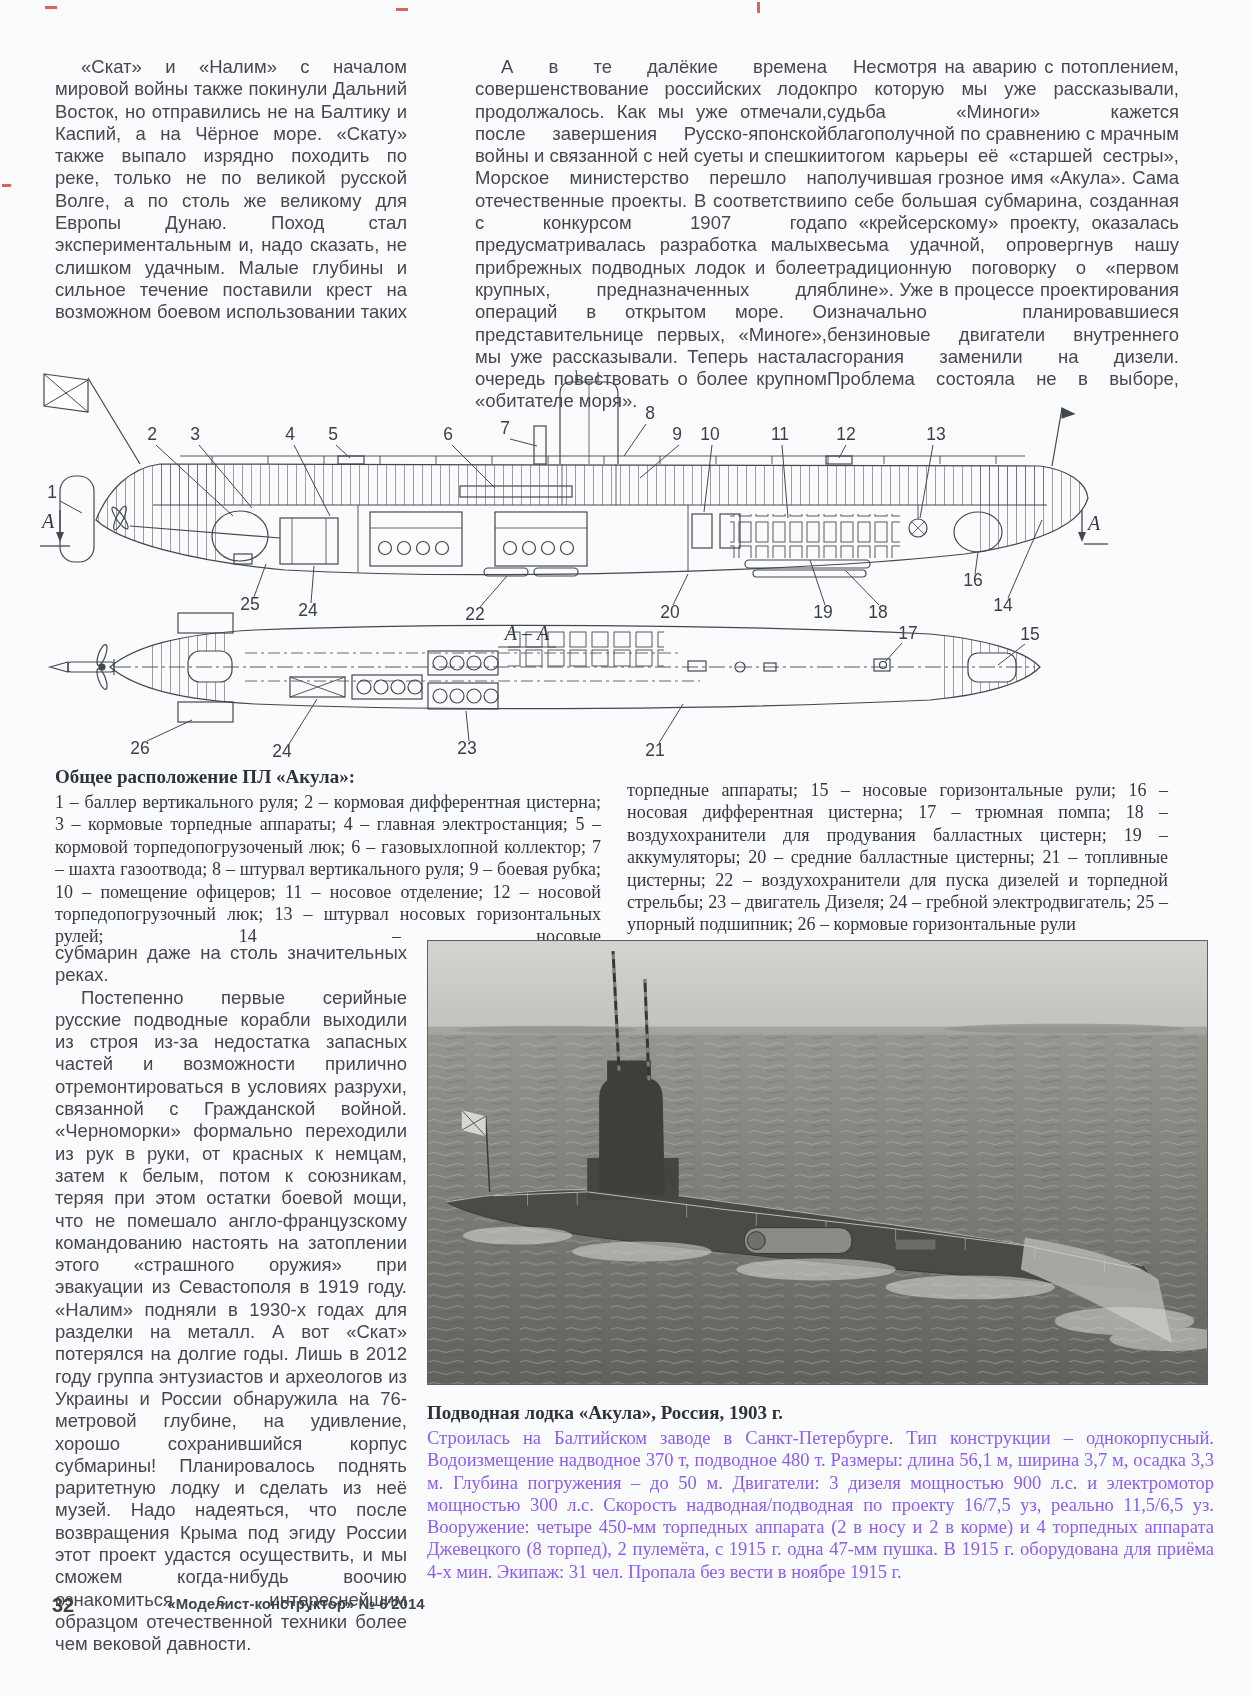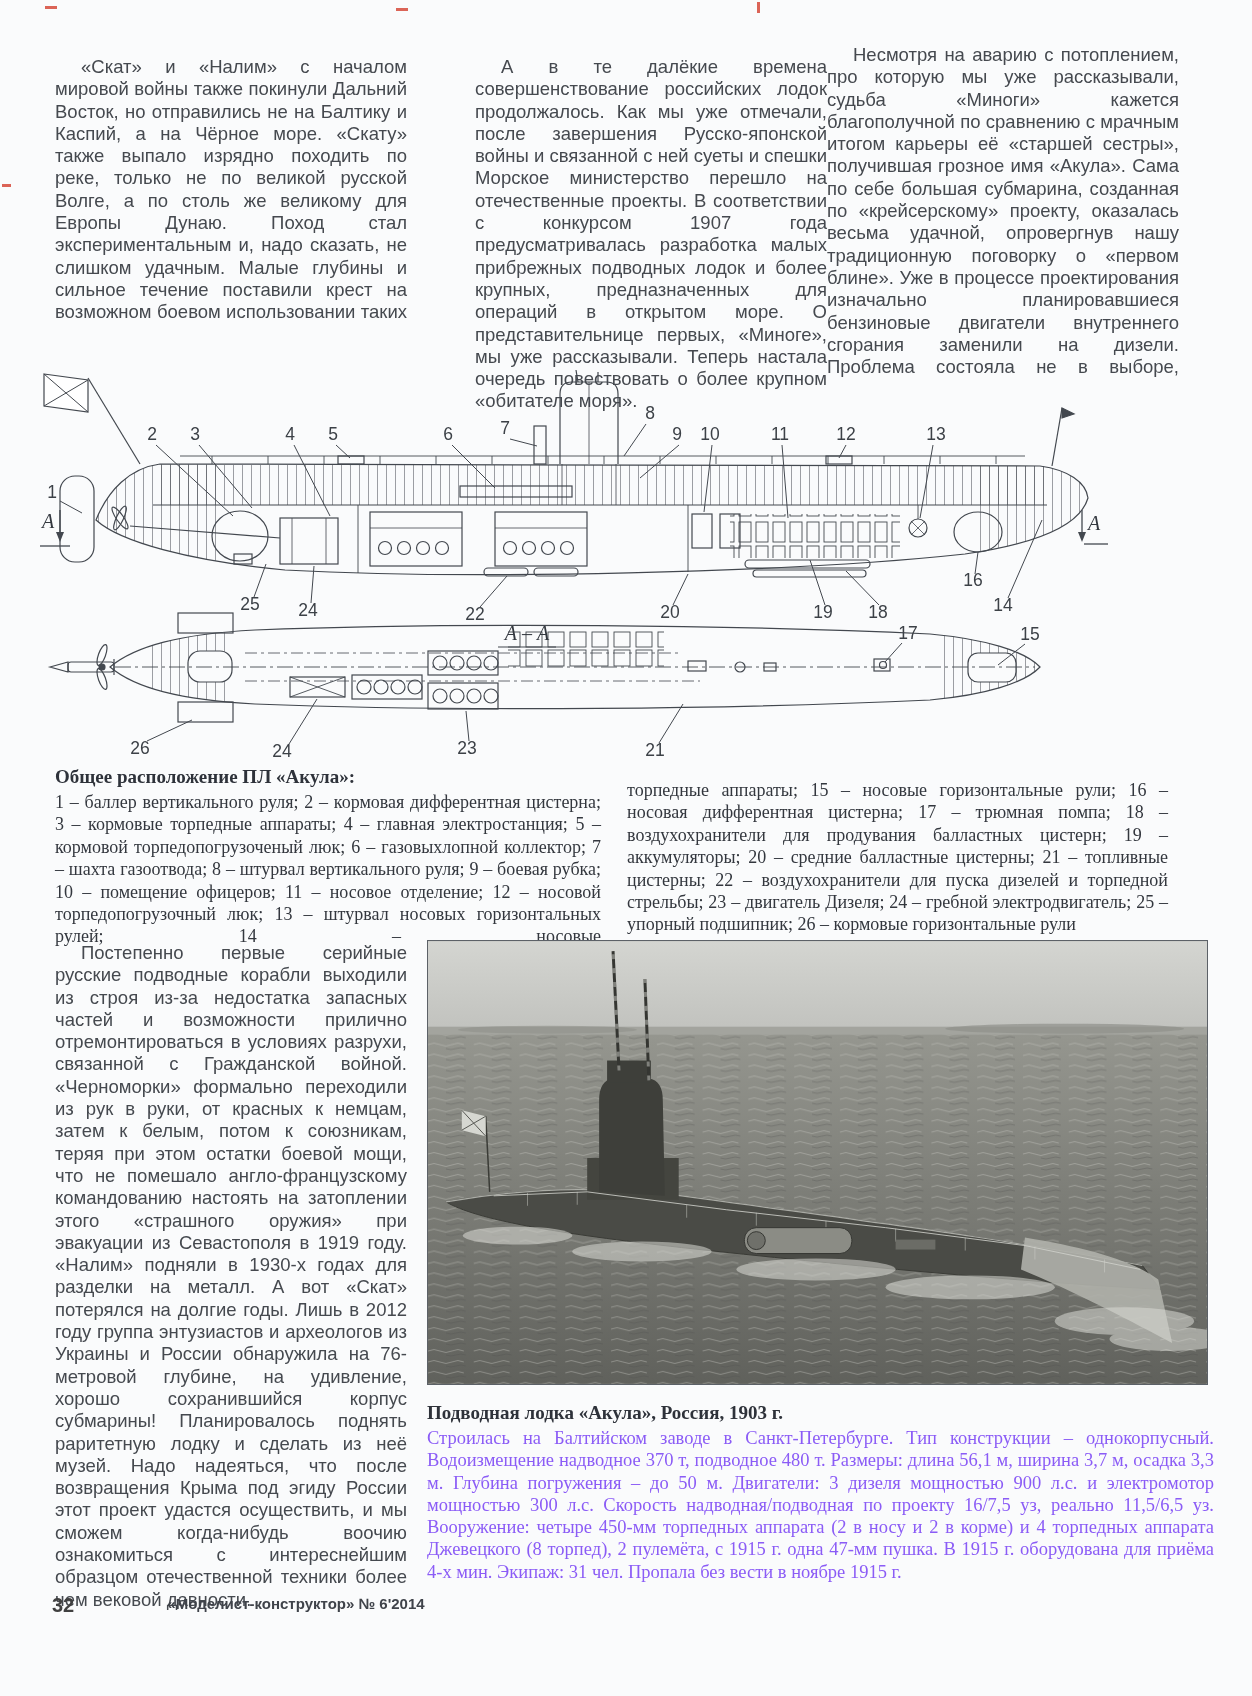--- a/index.html
+++ b/index.html
@@ -34,21 +34,21 @@
 <span class="redmark" style="left:396px;top:8px;width:12px;height:3px;"></span>
 <span class="redmark" style="left:757px;top:2px;width:3px;height:11px;"></span>
 <span class="redmark" style="left:2px;top:184px;width:9px;height:3px;"></span>
 
 <div class="col" id="col1" style="left:55px;top:56px;">
   <p class="ind cont">«Скат» и «Налим» с началом мировой войны также покинули Дальний Восток, но отправились не на Балтику и Каспий, а на Чёрное море. «Скату» также выпало изрядно походить по реке, только не по великой русской Волге, а по столь же великому для Европы Дунаю. Поход стал экспериментальным и, надо сказать, не слишком удачным. Малые глубины и сильное течение поставили крест на возможном боевом использовании таких</p>
 </div>
 <div class="col" id="col2" style="left:443px;top:56px;margin-left:32px;">
   <p class="ind">А в те далёкие времена совершенствование российских лодок продолжалось. Как мы уже отмечали, после завершения Русско-японской войны и связанной с ней суеты и спешки Морское министерство перешло на отечественные проекты. В соответствии с конкурсом 1907 года предусматривалась разработка малых прибрежных подводных лодок и более крупных, предназначенных для операций в открытом море. О представительнице первых, «Миноге», мы уже рассказывали. Теперь настала очередь повествовать о более крупном «обитателе моря».</p>
 </div>
-<div class="col" id="col3" style="left:827px;top:44px;">
+<div class="col" id="col3" style="left:827px;top:56px;">
   <p class="ind cont">Несмотря на аварию с потоплением, про которую мы уже рассказывали, судьба «Миноги» кажется благополучной по сравнению с мрачным итогом карьеры её «старшей сестры», получившая грозное имя «Акула». Сама по себе большая субмарина, созданная по «крейсерскому» проекту, оказалась весьма удачной, опровергнув нашу традиционную поговорку о «первом блине». Уже в процессе проектирования изначально планировавшиеся бензиновые двигатели внутреннего сгорания заменили на дизели. Проблема состояла не в выборе,</p>
 </div>
 
 <svg id="diagram-svg" viewBox="0 0 1170 402" xmlns="http://www.w3.org/2000/svg">
   <defs>
     <clipPath id="hullClip">
       <path d="M56,152 C68,122 90,100 120,96 L1000,98 C1028,102 1046,114 1048,130 C1040,158 995,176 925,186 C750,205 430,212 245,202 C150,193 80,174 56,152 Z"></path>
     </clipPath>
     <clipPath id="planClip">
       <path d="M70,299 C95,278 140,266 215,262 C420,254 700,257 890,266 C945,271 985,283 1000,299 C985,315 945,327 890,332 C700,341 420,344 215,336 C140,332 95,320 70,299 Z"></path>
@@ -254,20 +254,21 @@
       <line x1="619" y1="375" x2="643" y2="336" stroke="#43484f" stroke-width="1"></line>
       <text x="615" y="388" text-anchor="middle" font-family="Liberation Sans, sans-serif" font-size="17.5" fill="#3c4147">21</text>
     </g>
 </svg>
 
 <div id="legend-title">Общее расположение ПЛ «Акула»:</div>
 <div class="legend cont" style="left:55px;top:791px;width:546px;">1 – баллер вертикального руля; 2 – кормовая дифферентная цистерна; 3 – кормовые торпедные аппараты; 4 – главная электростанция; 5 – кормовой торпедопогрузоченый люк; 6 – газовыхлопной коллектор; 7 – шахта газоотвода; 8 – штурвал вертикального руля; 9 – боевая рубка; 10 – помещение офицеров; 11 – носовое отделение; 12 – носовой торпедопогрузочный люк; 13 – штурвал носовых горизонтальных рулей; 14 – носовые</div>
 <div class="legend" style="left:627px;top:779px;width:541px;">торпедные аппараты; 15 – носовые горизонтальные рули; 16 – носовая дифферентная цистерна; 17 – трюмная помпа; 18 – воздухохранители для продувания балластных цистерн; 19 – аккумуляторы; 20 – средние балластные цистерны; 21 – топливные цистерны; 22 – воздухохранители для пуска дизелей и торпедной стрельбы; 23 – двигатель Дизеля; 24 – гребной электродвигатель; 25 – упорный подшипник; 26 – кормовые горизонтальные рули</div>
 
 <div class="col" id="lowerleft" style="left:55px;top:942px;">
+  <p class="cont">субмарин даже на столь значительных реках.</p>
   <p class="ind">Постепенно первые серийные русские подводные корабли выходили из строя из-за недостатка запасных частей и возможности прилично отремонтироваться в условиях разрухи, связанной с Гражданской войной. «Черноморки» формально переходили из рук в руки, от красных к немцам, затем к белым, потом к союзникам, теряя при этом остатки боевой мощи, что не помешало англо-французскому командованию настоять на затоплении этого «страшного оружия» при эвакуации из Севастополя в 1919 году. «Налим» подняли в 1930-х годах для разделки на металл. А вот «Скат» потерялся на долгие годы. Лишь в 2012 году группа энтузиастов и археологов из Украины и России обнаружила на 76-метровой глубине, на удивление, хорошо сохранившийся корпус субмарины! Планировалось поднять раритетную лодку и сделать из неё музей. Надо надеяться, что после возвращения Крыма под эгиду России этот проект удастся осуществить, и мы сможем когда-нибудь воочию ознакомиться с интереснейшим образцом отечественной техники более чем вековой давности.</p>
 </div>
 
 <div id="photo-frame">
   <svg viewBox="0 0 783 445" xmlns="http://www.w3.org/2000/svg">
     <defs>
       <linearGradient id="sky" x1="0" y1="0" x2="0" y2="1">
         <stop offset="0" stop-color="#d4d5d1"></stop>
           <stop offset="1" stop-color="#bfc0bc"></stop>
       </linearGradient>

